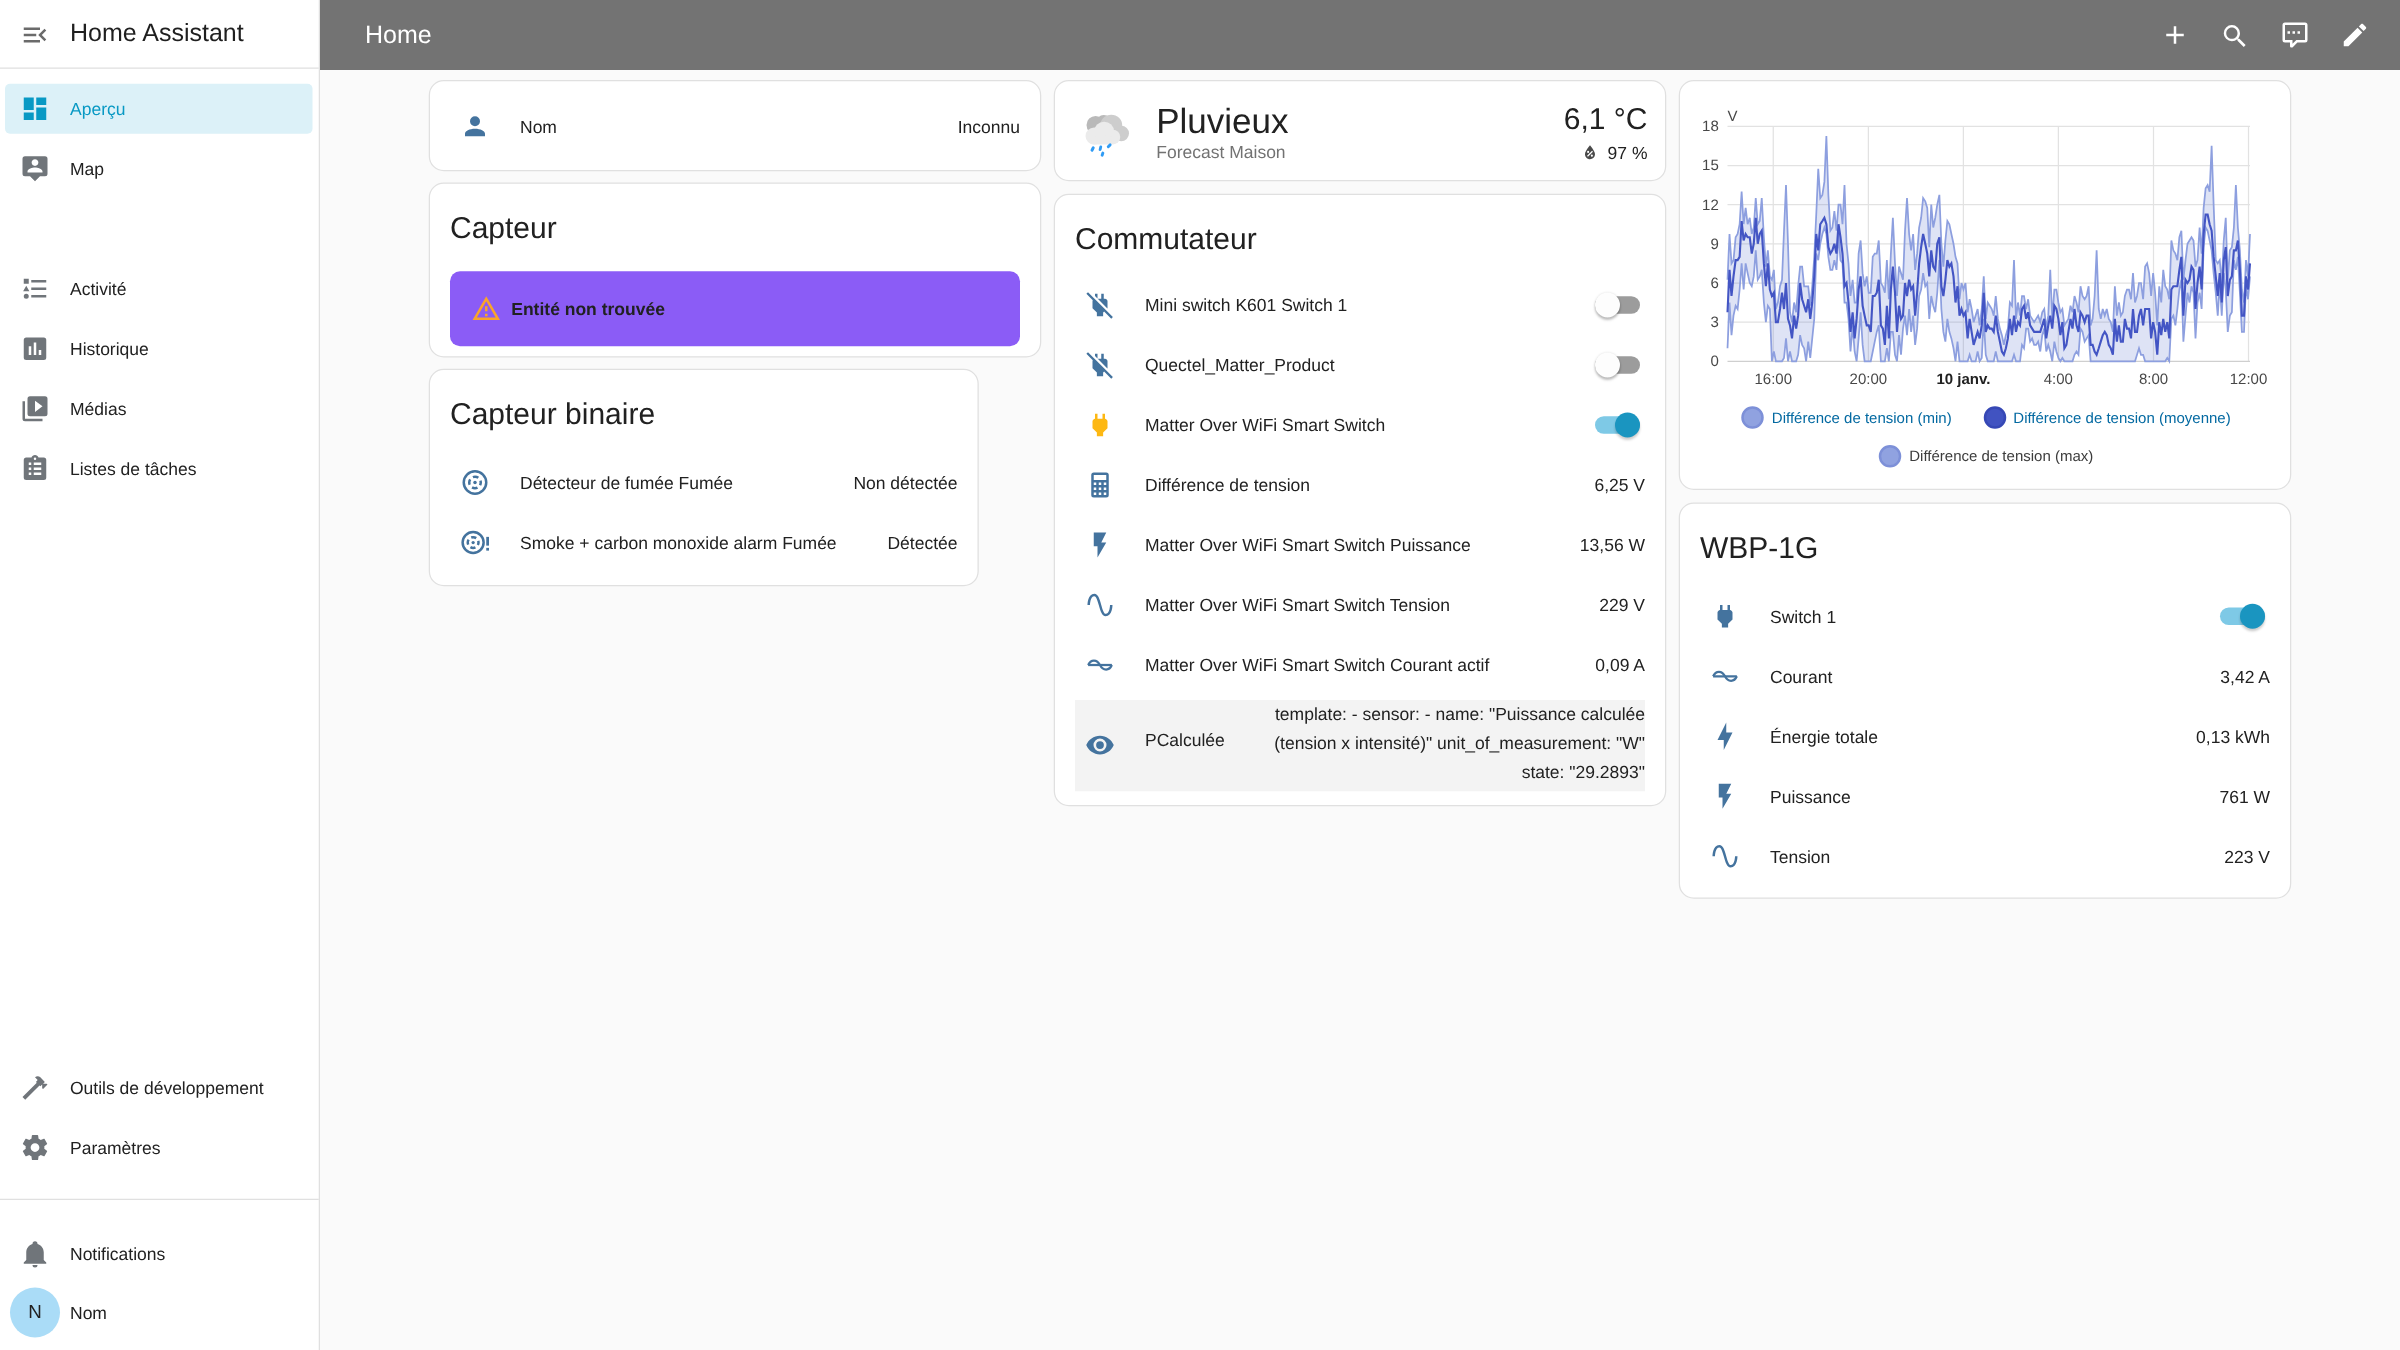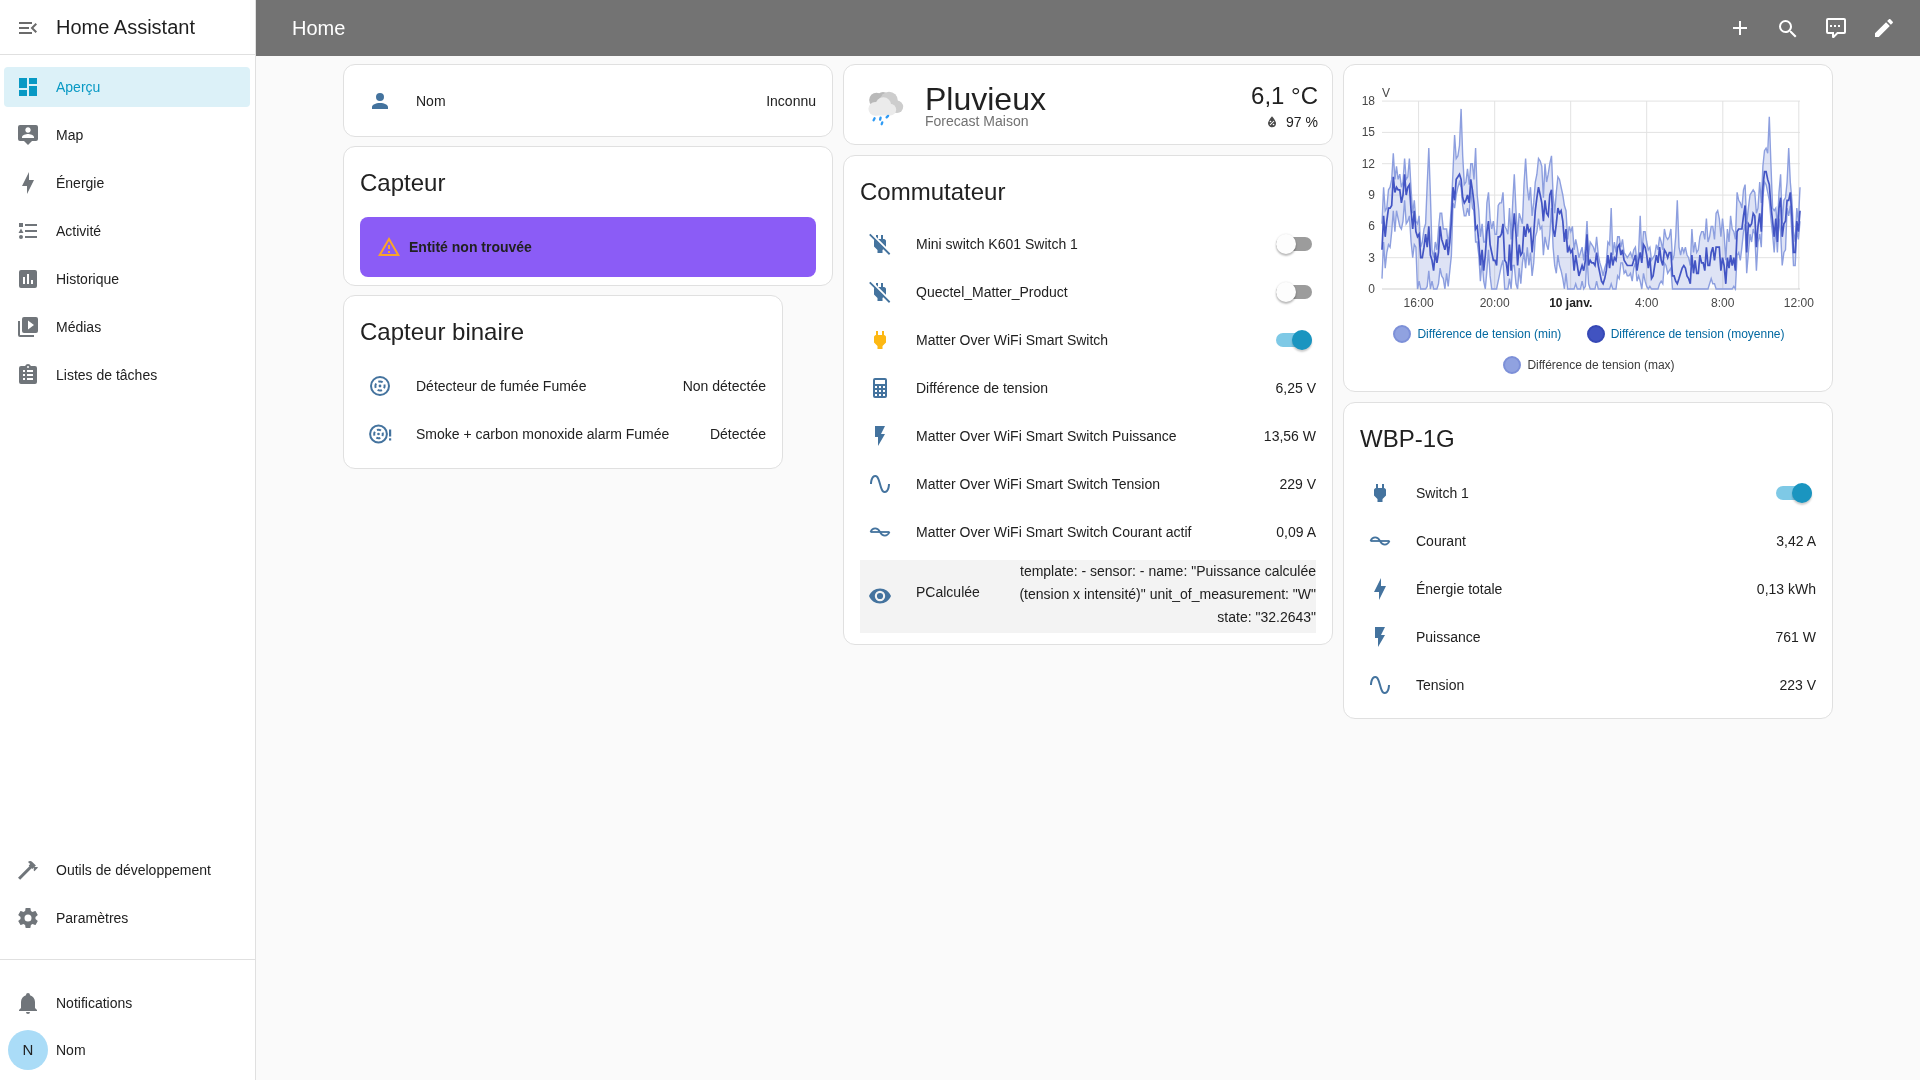--- a/index.html
+++ b/index.html
@@ -67,26 +67,20 @@
         <path fill="currentColor" d="M13,3H21V9H13V3M13,11H21V21H13V11M3,15H11V21H3V15M3,3H11V13H3V3Z"></path>
       </svg>
     <div class="lbl">Aperçu</div>
   </div>
   <div class="sbitem" style="top:111px">
     <svg viewBox="0 0 24 24">
         <path fill="currentColor" d="M20,2H4A2,2 0 0,0 2,4V16A2,2 0 0,0 4,18H8L12,22L16,18H20A2,2 0 0,0 22,16V4A2,2 0 0,0 20,2M12,4.3C13.5,4.3 14.7,5.5 14.7,7C14.7,8.5 13.5,9.7 12,9.7C10.5,9.7 9.3,8.5 9.3,7C9.3,5.5 10.5,4.3 12,4.3M18,15H6V14.1C6,12.1 10,11 12,11C14,11 18,12.1 18,14.1V15Z"></path>
       </svg>
     <div class="lbl">Map</div>
   </div>
-  <div class="sbitem" style="top:159px">
-    <svg viewBox="0 0 24 24">
-        <path fill="currentColor" d="M11,15H6L13,1V9H18L11,23V15Z"></path>
-      </svg>
-    <div class="lbl">Énergie</div>
-  </div>
   <div class="sbitem" style="top:207px">
     <svg viewBox="0 0 24 24">
         <path fill="currentColor" d="M3,4H7V8H3V4M5,9.5L7.5,14H2.5L5,9.5M5,20A2,2 0 0,0 7,18A2,2 0 0,0 5,16A2,2 0 0,0 3,18A2,2 0 0,0 5,20M9,5V7H21V5H9M9,19H21V17H9V19M9,13H21V11H9V13Z"></path>
       </svg>
     <div class="lbl">Activité</div>
   </div>
   <div class="sbitem" style="top:255px">
     <svg viewBox="0 0 24 24">
         <path fill="currentColor" fill-rule="evenodd" d="M19,3H5A2,2 0 0,0 3,5V19A2,2 0 0,0 5,21H19A2,2 0 0,0 21,19V5A2,2 0 0,0 19,3M9,17H7V10H9V17M13,17H11V7H13V17M17,17H15V13H17V17Z"></path>
       </svg>
@@ -193,21 +187,21 @@
         <circle cx="26.3" cy="22.6" r="5.9"></circle>
       <rect x="9.5" y="21.8" width="18" height="6.8" rx="3.4"></rect>
     </g>
     <g stroke="#2f9bf4" stroke-width="2.3" stroke-linecap="round">
       <line x1="10.6" y1="31.2" x2="9.6" y2="33.2"></line>
       <line x1="16.6" y1="30.6" x2="16.1" y2="32.6"></line>
       <line x1="22.6" y1="30.4" x2="24.1" y2="28.9"></line>
       <line x1="18.3" y1="35.4" x2="17.7" y2="37.2"></line>
     </g>
   </svg>
-  <div style="position:absolute;left:81px;top:16px;font-size:32px;color:#212121;">Pluvieux</div>
+  <div style="position:absolute;left:81px;top:16px;font-size:28px;color:#212121;">Pluvieux</div>
   <div style="position:absolute;left:81px;top:48px;font-size:14px;color:#727272;">Forecast Maison</div>
   <div style="position:absolute;right:14px;top:17px;font-size:24px;color:#212121;">6,1 °C</div>
   <div style="position:absolute;right:14px;top:49px;font-size:14px;color:#212121;">
     <svg style="width:16px;height:16px;vertical-align:-3px;color:#4a4a4a" viewBox="0 0 24 24">
         <path fill="currentColor" d="M12,3.25C12,3.25 6,10 6,14C6,17.32 8.69,20 12,20A6,6 0 0,0 18,14C18,10 12,3.25 12,3.25M14.47,9.97L15.53,11.03L9.53,17.03L8.47,15.97M9.75,10A1.25,1.25 0 0,1 11,11.25A1.25,1.25 0 0,1 9.75,12.5A1.25,1.25 0 0,1 8.5,11.25A1.25,1.25 0 0,1 9.75,10M14.25,14.5A1.25,1.25 0 0,1 15.5,15.75A1.25,1.25 0 0,1 14.25,17A1.25,1.25 0 0,1 13,15.75A1.25,1.25 0 0,1 14.25,14.5Z"></path>
       </svg>
     <span style="margin-left:2px;text-align:right;">97 %</span>
   </div>
 </div>
 
@@ -272,21 +266,21 @@
         </g>
       </svg>
     <div class="name">Matter Over WiFi Smart Switch Courant actif</div>
     <div class="val">0,09 A</div>
   </div>
   <div style="position:absolute;left:16px;right:16px;top:404px;height:73px;background:#f3f3f3;">
     <svg style="position:absolute;left:8px;top:24px;width:24px;height:24px;color:#44739e" viewBox="0 0 24 24">
         <path fill="currentColor" fill-rule="evenodd" d="M12,4.5C17,4.5 21.27,7.61 23,12C21.27,16.39 17,19.5 12,19.5C7,19.5 2.73,16.39 1,12C2.73,7.61 7,4.5 12,4.5M12,6.8A5.2,5.2 0 0,0 6.8,12A5.2,5.2 0 0,0 12,17.2A5.2,5.2 0 0,0 17.2,12A5.2,5.2 0 0,0 12,6.8M12,8.9A3.1,3.1 0 0,1 15.1,12A3.1,3.1 0 0,1 12,15.1A3.1,3.1 0 0,1 8.9,12A3.1,3.1 0 0,1 12,8.9Z"></path>
       </svg>
     <div style="position:absolute;left:56px;top:0;line-height:64px;font-size:14px;">PCalculée</div>
-    <div style="position:absolute;right:0;top:0;width:300px;text-align:right;font-size:14px;line-height:23px;color:#212121;">template: - sensor: - name: "Puissance calculée (tension x intensité)" unit_of_measurement: "W" state: "32.2643"</div>
+    <div style="position:absolute;right:0;top:0;width:300px;text-align:right;font-size:14px;line-height:23px;color:#212121;">template: - sensor: - name: "Puissance calculée (tension x intensité)" unit_of_measurement: "W" state: "29.2893"</div>
   </div>
 </div>
 
 <div class="card" style="left:1343px;top:64px;width:490px;height:328px;">
   <svg style="position:absolute;left:0;top:0;width:490px;height:328px;" viewBox="0 0 490 328">
   <line x1="38" y1="192.7" x2="456" y2="192.7" stroke="#e2e2e2" stroke-width="1"></line>
   <line x1="38" y1="161.4" x2="456" y2="161.4" stroke="#e2e2e2" stroke-width="1"></line>
   <line x1="38" y1="130.1" x2="456" y2="130.1" stroke="#e2e2e2" stroke-width="1"></line>
   <line x1="38" y1="98.7" x2="456" y2="98.7" stroke="#e2e2e2" stroke-width="1"></line>
   <line x1="38" y1="67.4" x2="456" y2="67.4" stroke="#e2e2e2" stroke-width="1"></line>

